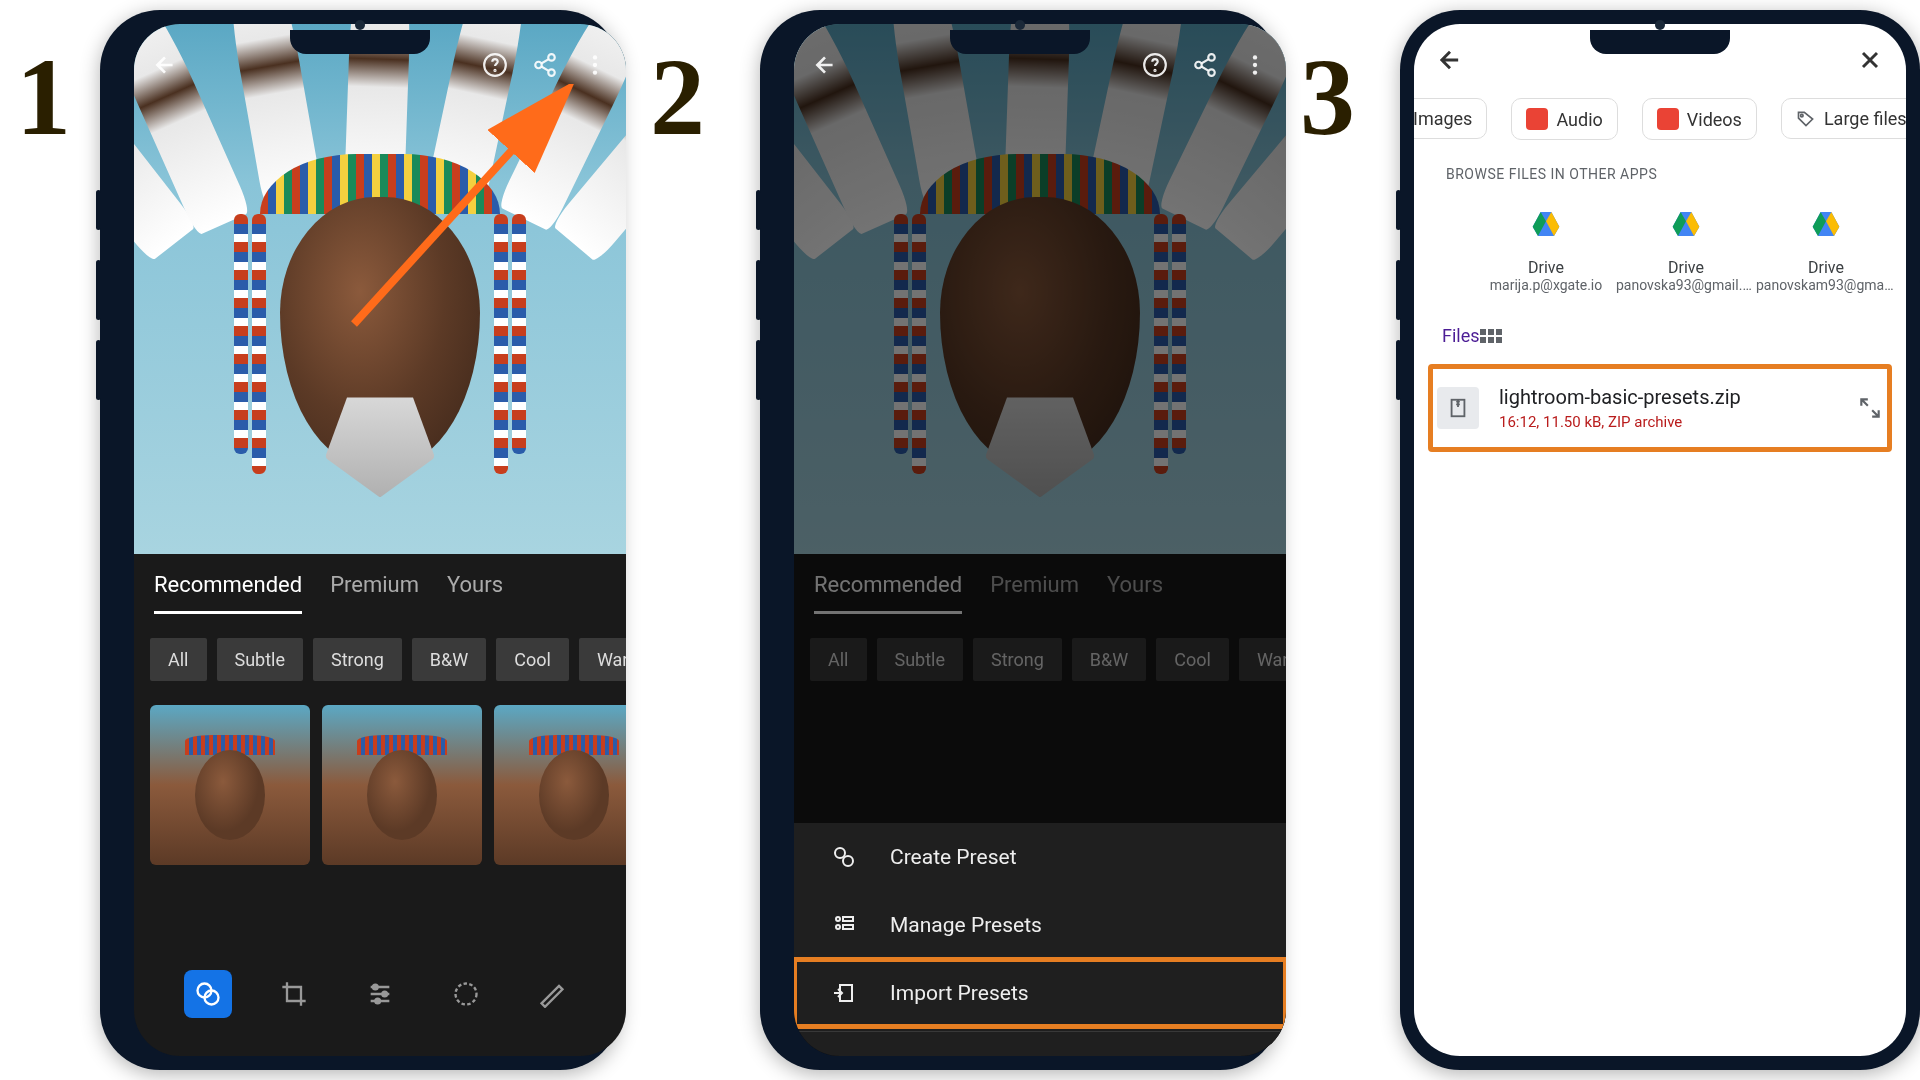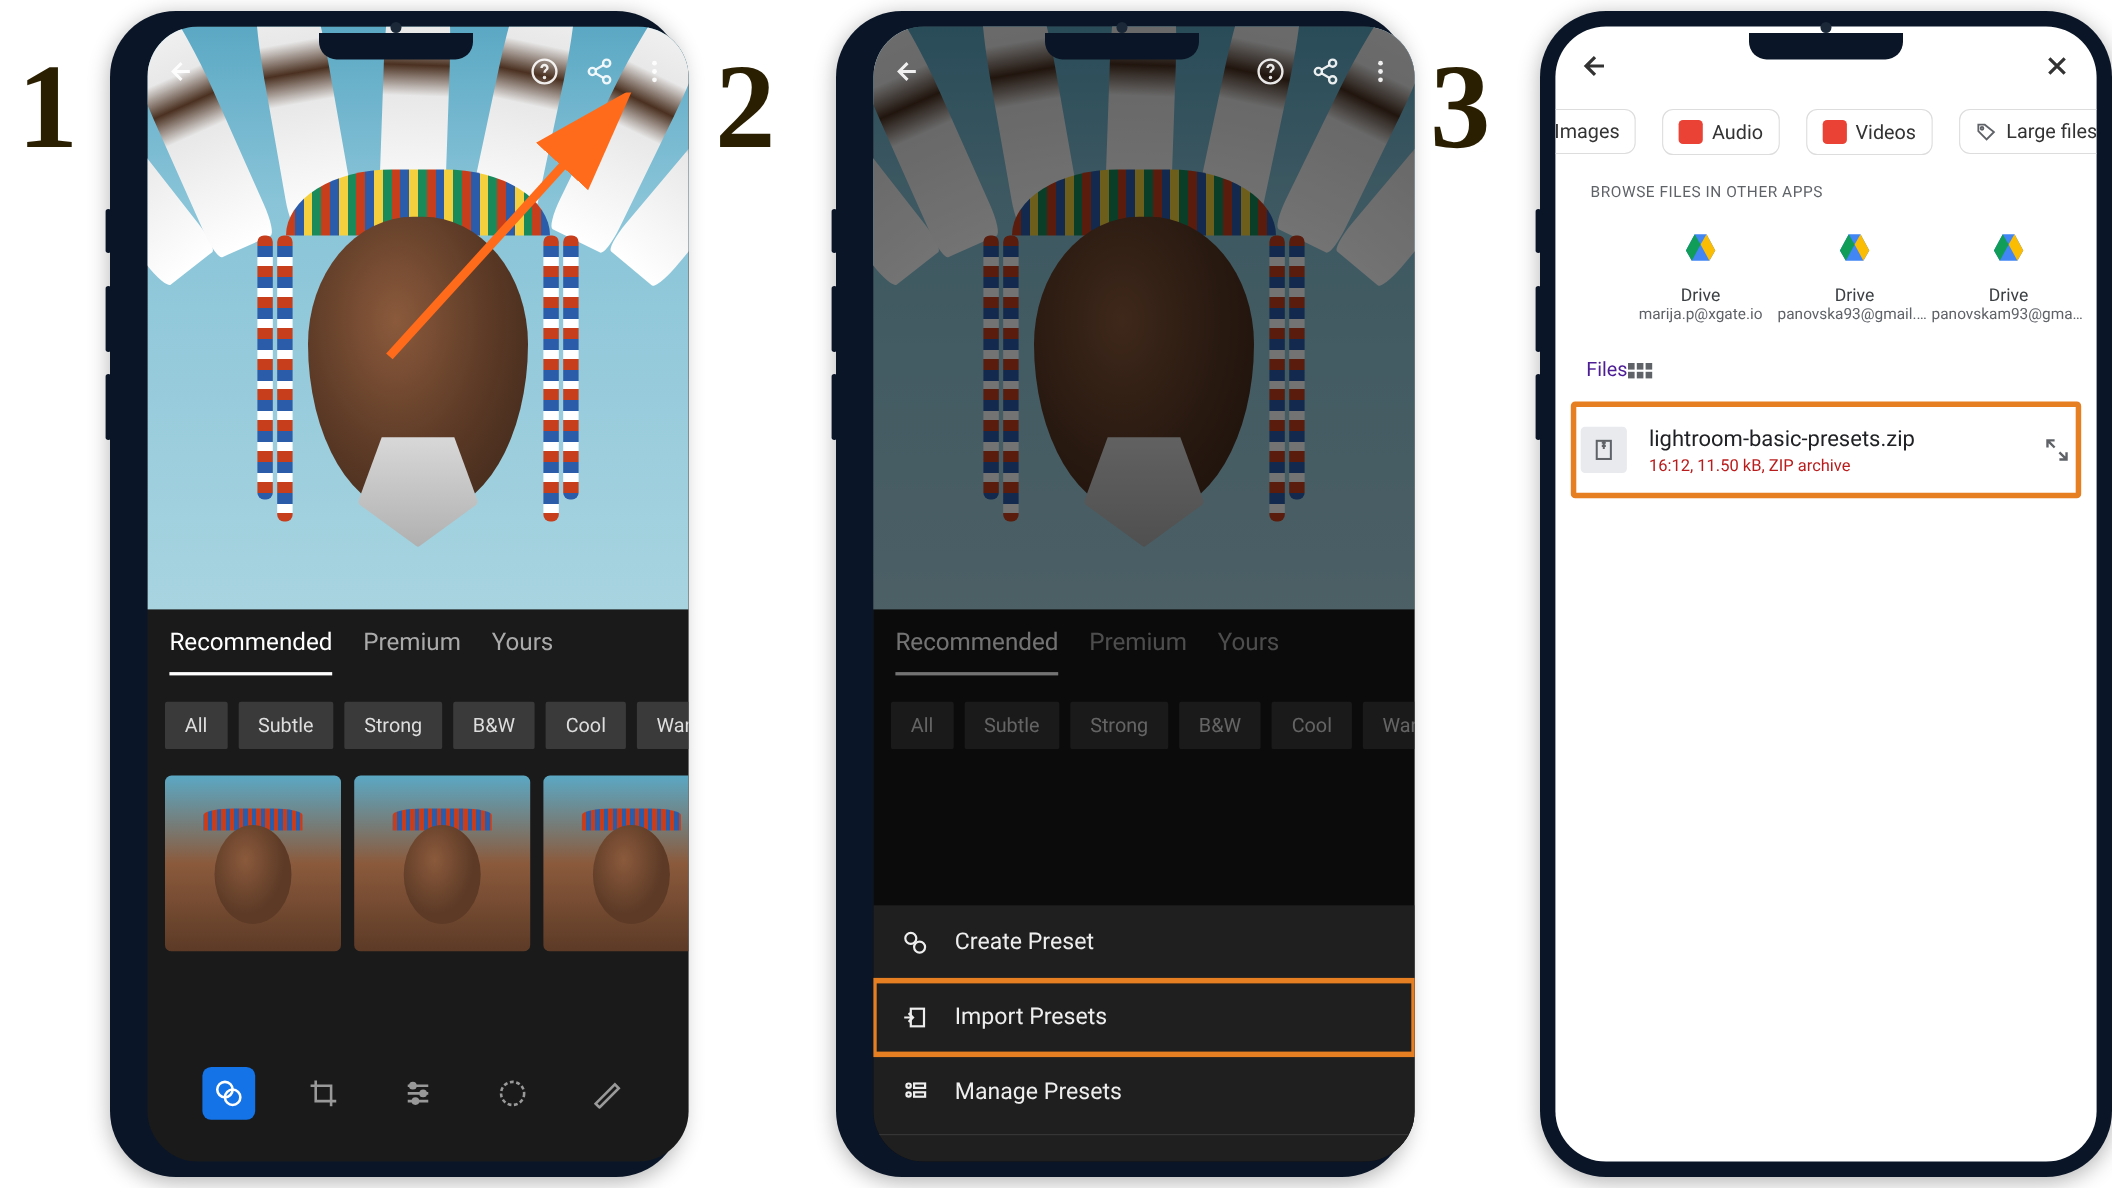--- a/index.html
+++ b/index.html
@@ -227,22 +227,22 @@
     position: absolute;
     bottom: 0;
     left: 0; right: 0;
     background: #1f1f1f;
     z-index: 50;
     padding-bottom: 20px;
   }
   .sheet-item {
     display: flex;
     align-items: center;
-    gap: 22px;
-    padding: 22px 24px;
+    gap: 32px;
+    padding: 22px 36px;
     font-size: 21px;
     color: #eee;
   }
   .sheet-item .icon {
     width: 28px;
     display: flex;
     justify-content: center;
   }
   .sheet-divider {
     height: 1px;
@@ -556,40 +556,40 @@
     <div class="bottom-sheet">
       <div class="sheet-item">
         <span class="icon">
             <svg width="24" height="24" viewBox="0 0 24 24" fill="none" stroke="currentColor" stroke-width="2">
               <circle cx="8" cy="8" r="5"></circle>
               <circle cx="16" cy="16" r="5"></circle>
             </svg>
           </span>
         <span>Create Preset</span>
       </div>
-      <div class="sheet-item hl-orange">
-        <span class="icon">
-            <svg width="24" height="24" viewBox="0 0 24 24" fill="none" stroke="currentColor" stroke-width="2">
-              <rect x="8" y="4" width="12" height="16"></rect>
-              <path d="M2 12h8M6 8l4 4-4 4"></path>
-            </svg>
-          </span>
-        <span>Import Presets</span>
-      </div>
       <div class="sheet-item">
         <span class="icon">
             <svg width="24" height="24" viewBox="0 0 24 24" fill="none" stroke="currentColor" stroke-width="2">
               <circle cx="6" cy="6" r="2"></circle>
               <rect x="11" y="4" width="10" height="4"></rect>
               <circle cx="6" cy="14" r="2"></circle>
               <rect x="11" y="12" width="10" height="4"></rect>
             </svg>
           </span>
         <span>Manage Presets</span>
       </div>
+      <div class="sheet-item hl-orange">
+        <span class="icon">
+            <svg width="24" height="24" viewBox="0 0 24 24" fill="none" stroke="currentColor" stroke-width="2">
+              <rect x="8" y="4" width="12" height="16"></rect>
+              <path d="M2 12h8M6 8l4 4-4 4"></path>
+            </svg>
+          </span>
+        <span>Import Presets</span>
+      </div>
       <div class="sheet-divider"></div>
     </div>
   </div>
 </div>
 
 <div class="phone" style="left:1400px; top:10px;">
   <div class="side-btn side-left-1"></div>
     <div class="side-btn side-left-2"></div>
     <div class="side-btn side-left-3"></div>
     <div class="side-btn side-right"></div>

